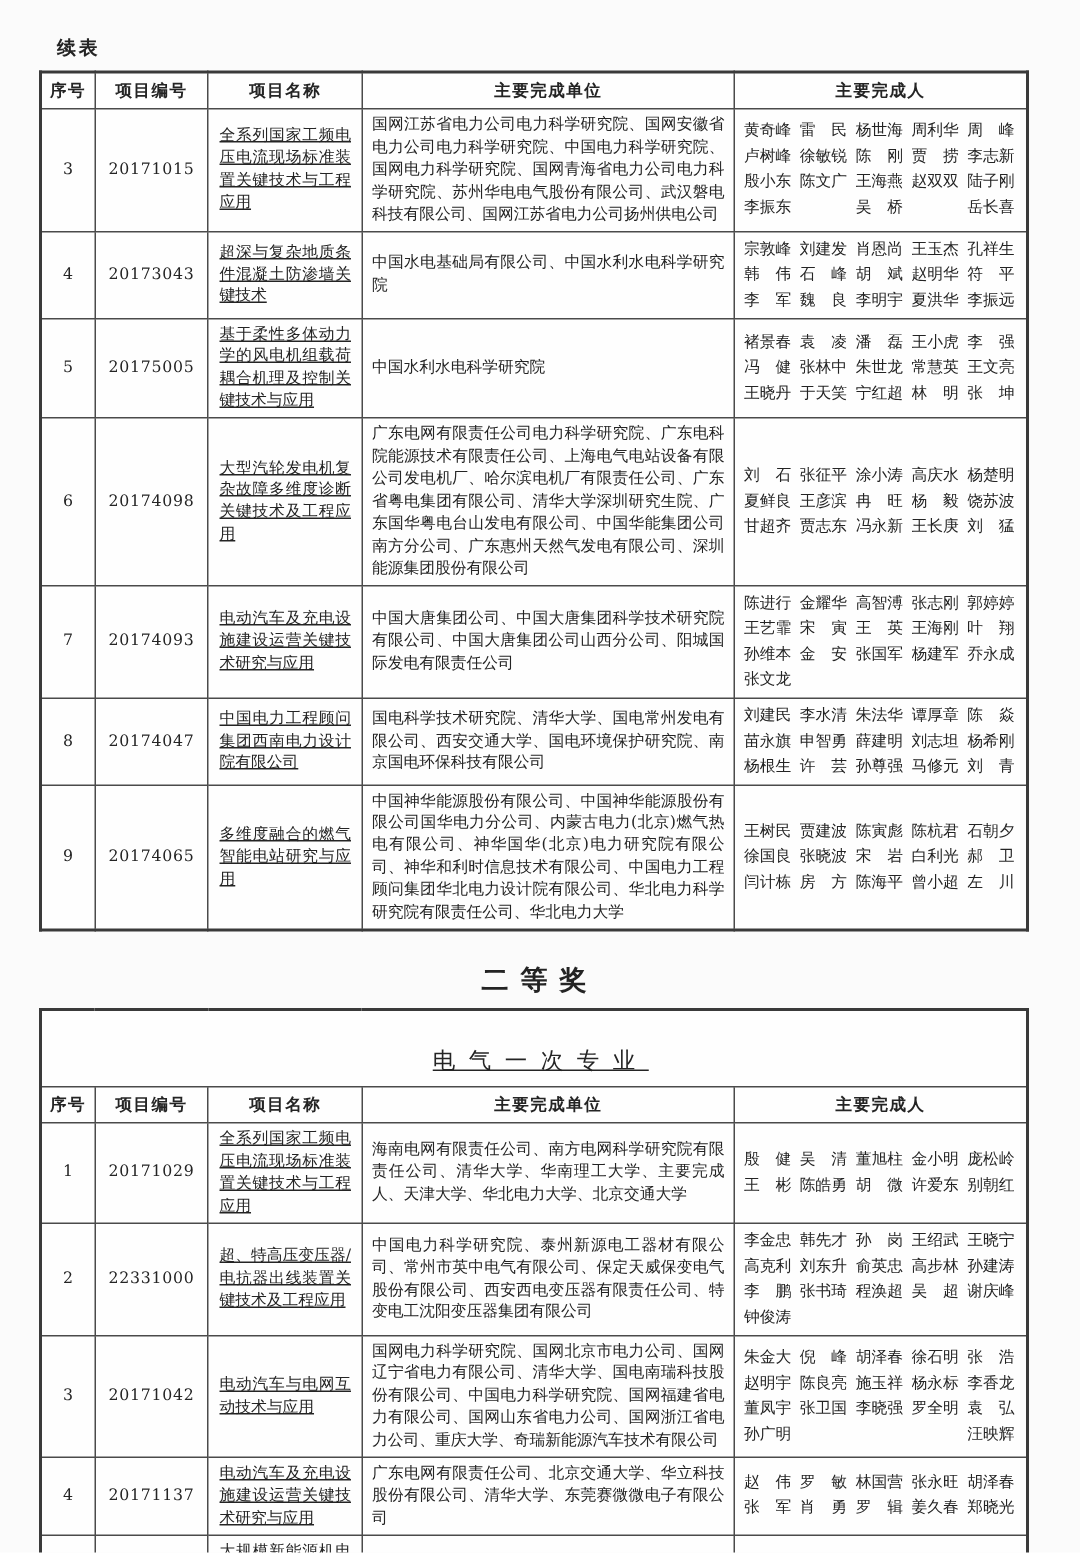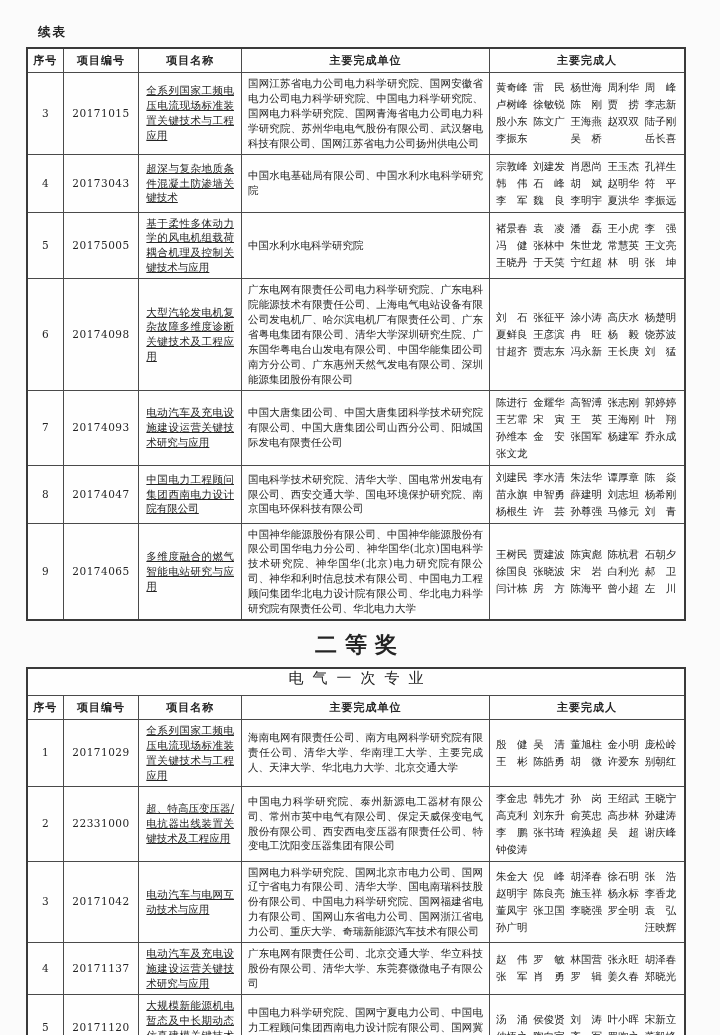--- a/index.html
+++ b/index.html
@@ -6,30 +6,30 @@
   body{
     width:720px;height:1035px;overflow:hidden;
     background:#fbfbfb;color:#242424;
     font-family:"DejaVu Serif","Liberation Serif",serif;
   }
   .page{padding:24px 34px 0 26px;}
   .continued-label{font-size:12.5px;font-weight:bold;margin:0 0 6px 12px;letter-spacing:2px;}
   table.award{border-collapse:collapse;width:100%;table-layout:fixed;border:2px solid #3a3a3a;background:#fefefe;}
   table.award th,table.award td{border:1px solid #4a4a4a;}
   th.colhead{font-size:11px;font-weight:bold;text-align:center;padding:4px 1px;letter-spacing:1px;}
-  th.section-head{font-size:15px;font-weight:normal;text-align:center;letter-spacing:9px;text-indent:9px;padding:0 0 7px;}
+  th.section-head{font-size:15px;font-weight:normal;text-align:center;letter-spacing:9px;text-indent:9px;padding:24px 0 7px;text-decoration:underline;}
   td{font-size:10.5px;line-height:1.42;vertical-align:middle;}
   td.no,td.code{text-align:center;padding:2px 1px;}
   td.code{letter-spacing:.5px;}
   td.name{text-align:justify;padding:3px 7px;text-decoration:underline;}
   td.units{text-align:justify;padding:3px 6px;}
   td.people{padding:3px 2px 3px 6px;}
   .people-grid{display:flex;flex-wrap:wrap;justify-content:space-between;}
   .people-grid span{flex:0 0 20%;white-space:nowrap;line-height:1.62;overflow:hidden;}
-  .prize-heading{text-align:center;font-size:22px;font-weight:bold;letter-spacing:8px;text-indent:8px;margin:9px 0 7px;}
+  .prize-heading{text-align:center;font-size:18px;font-weight:bold;letter-spacing:8px;text-indent:8px;margin:20px 0 7px;}
 </style>
 </head>
 <body>
 
 <div class="page">
 
   <div class="continued-label">续表</div>
 
   <table class="award">
     <colgroup>
@@ -200,21 +200,21 @@
               <span>孙尊强</span>
               <span>马修元</span>
               <span>刘　青</span>
             </div>
           </td>
         </tr>
         <tr>
           <td class="no">9</td>
           <td class="code">20174065</td>
           <td class="name">多维度融合的燃气智能电站研究与应用</td>
-          <td class="units">中国神华能源股份有限公司、中国神华能源股份有限公司国华电力分公司、神华国华(北京)国电科学技术研究院、神华国华(北京)电力研究院有限公司、神华和利时信息技术有限公司、中国电力工程顾问集团华北电力设计院有限公司、华北电力科学研究院有限责任公司、华北电力大学</td>
+          <td class="units">中国神华能源股份有限公司、中国神华能源股份有限公司国华电力分公司、内蒙古电力(北京)燃气热电有限公司、神华国华(北京)电力研究院有限公司、神华和利时信息技术有限公司、中国电力工程顾问集团华北电力设计院有限公司、华北电力科学研究院有限责任公司、华北电力大学</td>
           <td class="people">
             <div class="people-grid">
               <span>王树民</span>
               <span>贾建波</span>
               <span>陈寅彪</span>
               <span>陈杭君</span>
               <span>石朝夕</span>
               <span>徐国良</span>
               <span>张晓波</span>
               <span>宋　岩</span>

